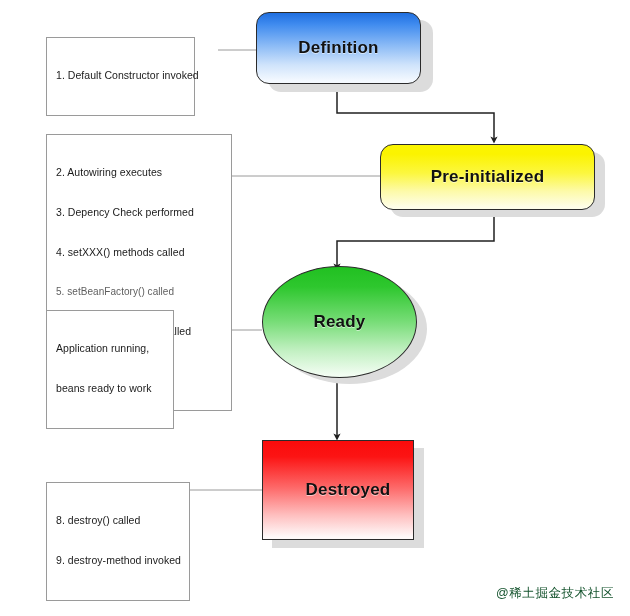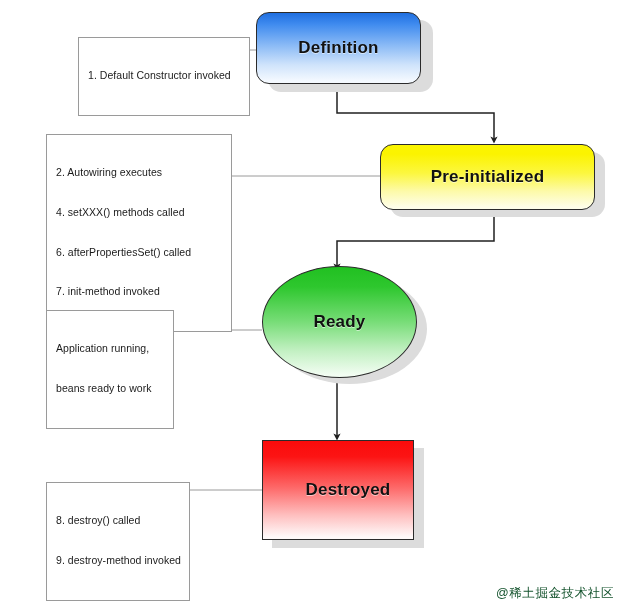--- a/index.html
+++ b/index.html
@@ -173,27 +173,29 @@
   </div>
 
   <div class="state-shape" id="shape-preinitialized" style="left:380px; top:144px; width:215px; height:66px;">
     <span class="state-label">Pre-initialized</span>
   </div>
 
   <div class="state-shape" id="shape-destroyed" style="left:262px; top:440px; width:152px; height:100px;padding-left:20px;">
     <span class="state-label">Destroyed</span>
   </div>
 
-  <div class="note-box" id="note-definition" style="left:46px; top:37px; width:172px;margin-left:32px;">
+  <div class="note-box" id="note-definition" style="left:46px; top:37px; width:149px;">
     <span class="note-line">1. Default Constructor invoked</span>
   </div>
 
   <div class="note-box" id="note-preinitialized" style="left:46px; top:134px; width:186px;">
     <span class="note-line">2. Autowiring executes</span>
+    <span class="note-line">3. Depency Check performed</span>
     <span class="note-line">4. setXXX() methods called</span>
+    <span class="note-line faint">5. setBeanFactory() called</span>
     <span class="note-line">6. afterPropertiesSet() called</span>
     <span class="note-line">7. init-method invoked</span>
   </div>
 
   <div class="note-box" id="note-ready" style="left:46px; top:310px; width:128px;">
     <span class="note-line">Application running,</span>
     <span class="note-line">beans ready to work</span>
   </div>
 
   <div class="note-box" id="note-destroyed" style="left:46px; top:482px; width:144px;">

